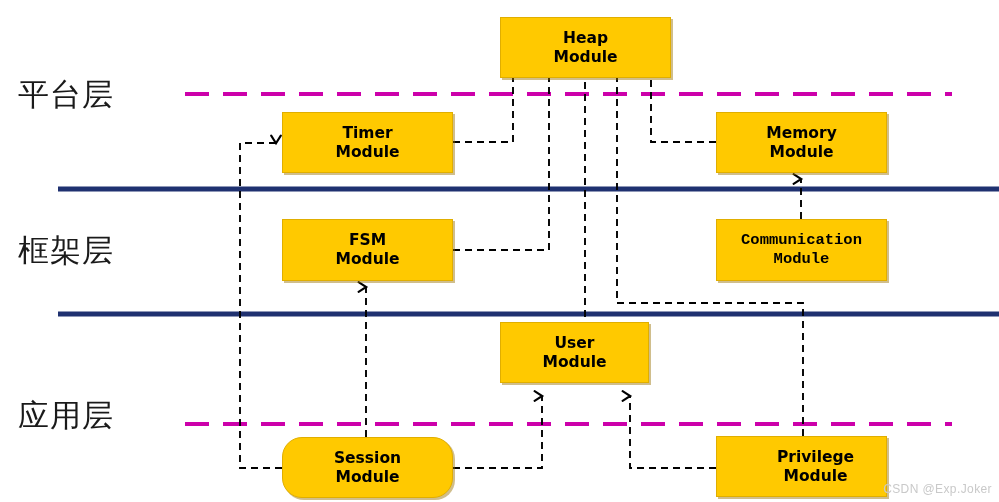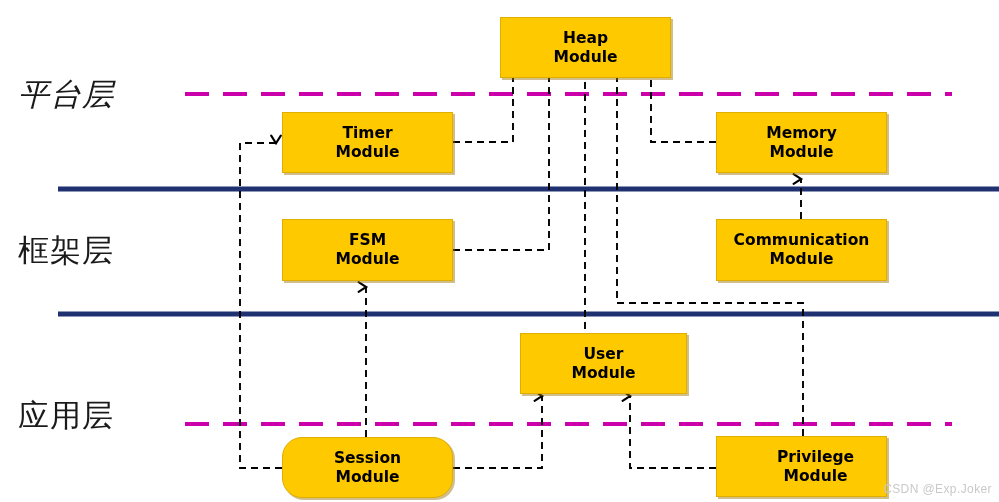--- a/index.html
+++ b/index.html
@@ -78,46 +78,46 @@
         <path d="M 716,142 L 651,142 L 651,72" fill="none" stroke="#000000" stroke-width="1.9" stroke-dasharray="7 5" marker-end="url(#vhead)"></path>
         <path d="M 801,219 L 801,179" fill="none" stroke="#000000" stroke-width="1.9" stroke-dasharray="7 5" marker-end="url(#vhead)"></path>
         <path d="M 282,468 L 240,468 L 240,143 L 276,143" fill="none" stroke="#000000" stroke-width="1.9" stroke-dasharray="7 5" marker-end="url(#vhead)"></path>
         <path d="M 366,437 L 366,287" fill="none" stroke="#000000" stroke-width="1.9" stroke-dasharray="7 5" marker-end="url(#vhead)"></path>
         <path d="M 453,468 L 542,468 L 542,396" fill="none" stroke="#000000" stroke-width="1.9" stroke-dasharray="7 5" marker-end="url(#vhead)"></path>
         <path d="M 716,468 L 630,468 L 630,396" fill="none" stroke="#000000" stroke-width="1.9" stroke-dasharray="7 5" marker-end="url(#vhead)"></path>
       </g>
   </svg>
 
   <div id="layer-label-host">
-      <div class="layer-label" style="left: 18px; top: 74px; font-style: italic;">平台层</div>
+      <div class="layer-label" style="left: 18px; top: 74px;">平台层</div>
       <div class="layer-label" style="left: 18px; top: 230px;">框架层</div>
       <div class="layer-label" style="left: 18px; top: 395px;">应用层</div>
     </div>
   <div id="module-host">
       <div class="module" style="left: 500px; top: 5px; width: 171px; height: 61px; margin-top: 12px;">
         <span class="l1">Heap</span>
         <span class="l2">Module</span>
       </div>
       <div class="module" style="left: 282px; top: 112px; width: 171px; height: 61px;">
         <span class="l1">Timer</span>
         <span class="l2">Module</span>
       </div>
       <div class="module" style="left: 716px; top: 112px; width: 171px; height: 61px;">
         <span class="l1">Memory</span>
         <span class="l2">Module</span>
       </div>
       <div class="module" style="left: 282px; top: 219px; width: 171px; height: 62px;">
         <span class="l1">FSM</span>
         <span class="l2">Module</span>
       </div>
-      <div class="module" style="left: 716px; top: 219px; width: 171px; height: 62px;">
+      <div class="module" style="left: 716px; top: 219px; width: 171px; height: 62px; font-family: Liberation Mono, monospace;">
         <span class="l1">Communication</span>
         <span class="l2">Module</span>
       </div>
-      <div class="module" style="left: 500px; top: 333px; width: 167px; height: 61px; margin-left: 20px;">
+      <div class="module" style="left: 500px; top: 322px; width: 149px; height: 61px;">
         <span class="l1">User</span>
         <span class="l2">Module</span>
       </div>
       <div class="module" style="left: 282px; top: 437px; width: 171px; height: 61px; border-radius: 20px;">
         <span class="l1">Session</span>
         <span class="l2">Module</span>
       </div>
       <div class="module" style="left: 716px; top: 436px; width: 171px; height: 61px; padding-left: 28px;">
         <span class="l1">Privilege</span>
         <span class="l2">Module</span>

